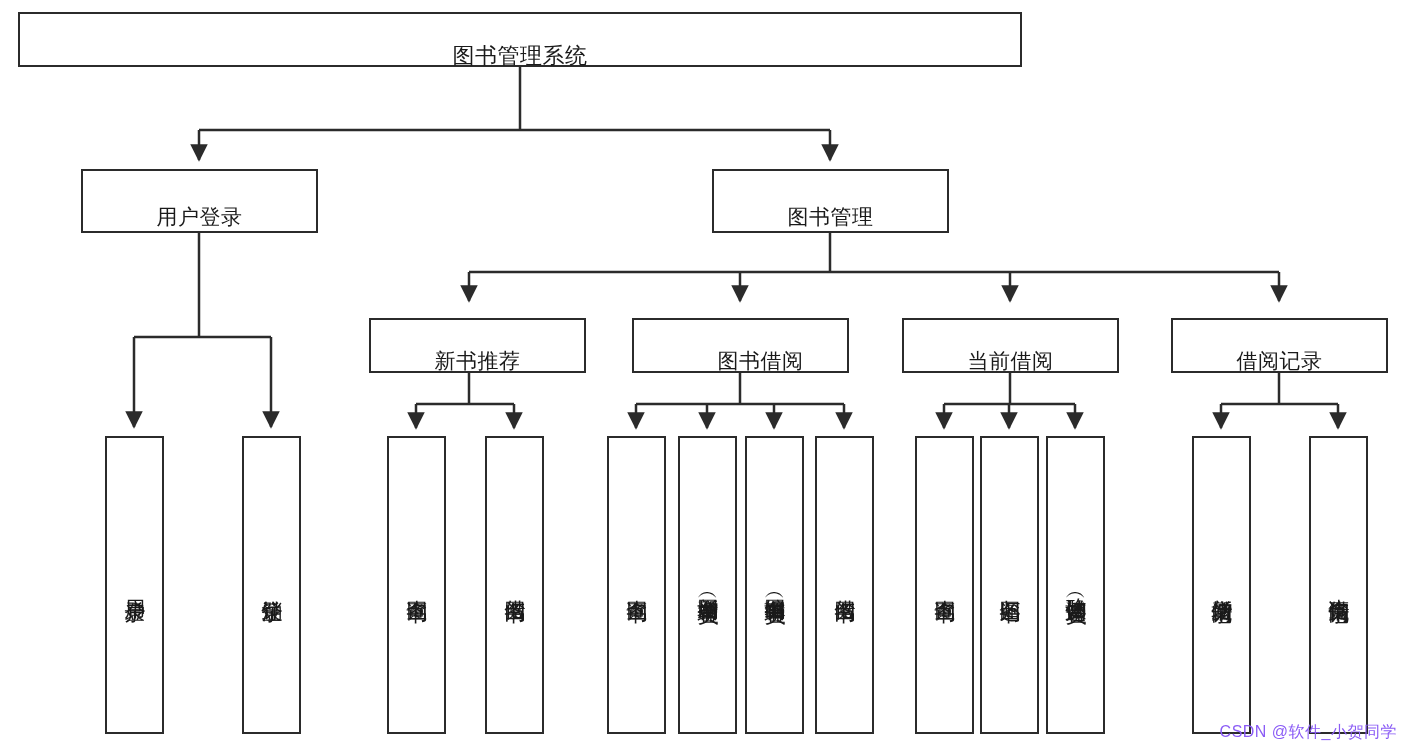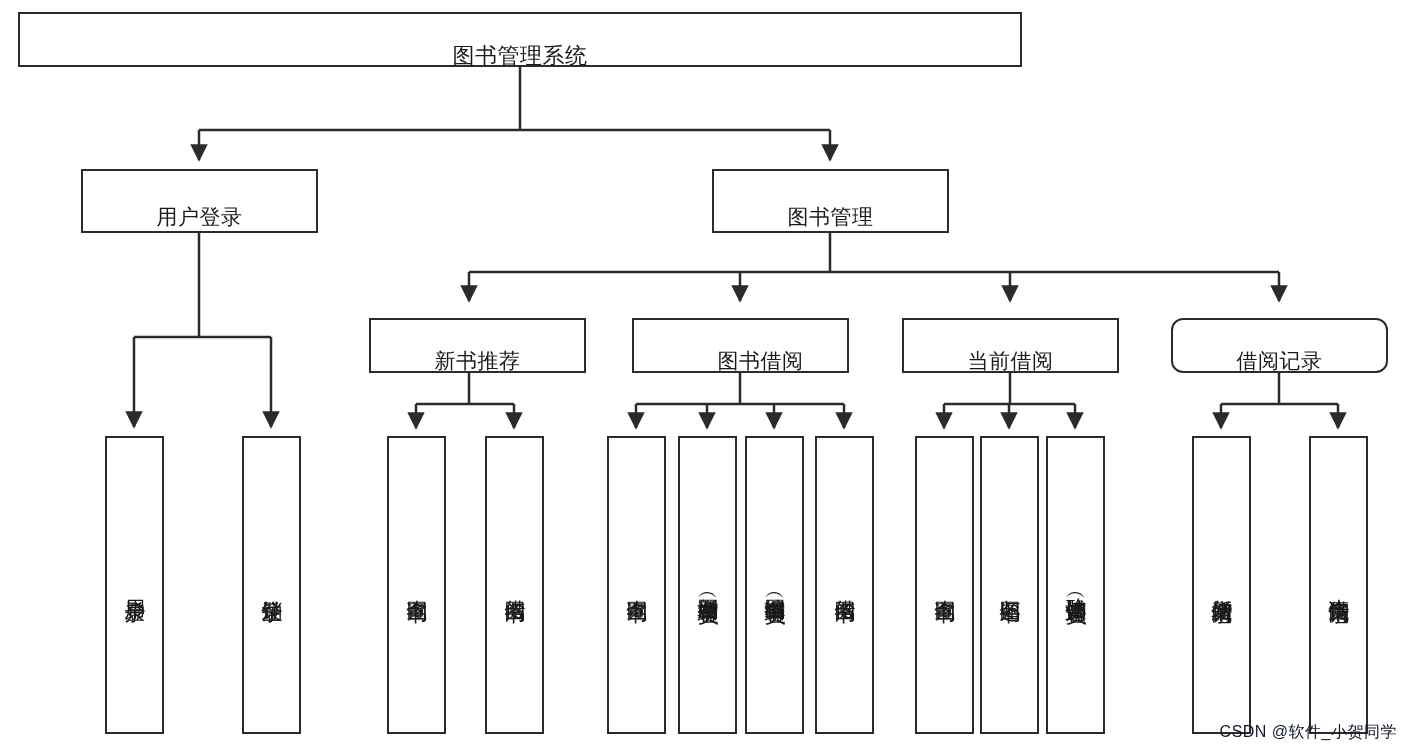--- a/index.html
+++ b/index.html
@@ -56,21 +56,21 @@
     line-height: 1.28;
     letter-spacing: 1px;
     white-space: nowrap;
     max-height: 100%;
   }
   #watermark {
     position: absolute;
     right: 8px;
     bottom: 4px;
     font-size: 16px;
-    color: #0f172a;
+    color: #8b5cf6;
     letter-spacing: 0.5px;
     white-space: nowrap;
     pointer-events: none;
   }
 </style>
 </head>
 <body>
 
 <div id="diagram-root">
 
@@ -137,21 +137,21 @@
 
   <div class="node node-h" style="left:369px; top:318px; width:217px; height:55px;">
     <span class="node-label">新书推荐</span>
   </div>
   <div class="node node-h" style="left:632px; top:318px; width:217px; height:55px;padding-left:40px;">
     <span class="node-label">图书借阅</span>
   </div>
   <div class="node node-h" style="left:902px; top:318px; width:217px; height:55px;">
     <span class="node-label">当前借阅</span>
   </div>
-  <div class="node node-h" style="left:1171px; top:318px; width:217px; height:55px;border-radius:12px;">
+  <div class="node node-h" style="left:1171px; top:318px; width:217px; height:55px;">
     <span class="node-label">借阅记录</span>
   </div>
 
   <div class="node node-v" style="left:105px; top:436px; width:59px; height:298px;">
     <span class="node-label">用户登录</span>
   </div>
   <div class="node node-v" style="left:242px; top:436px; width:59px; height:298px;">
     <span class="node-label">注销登录</span>
   </div>
 

